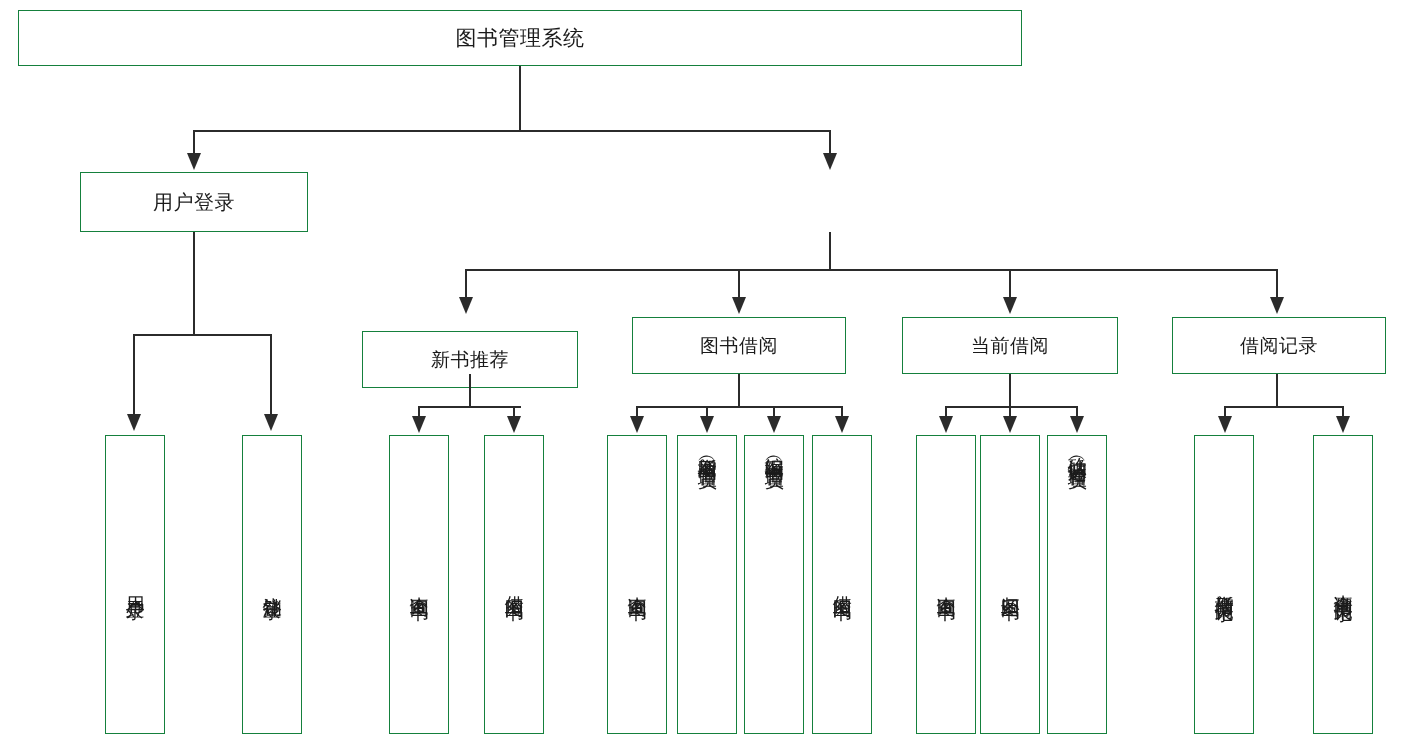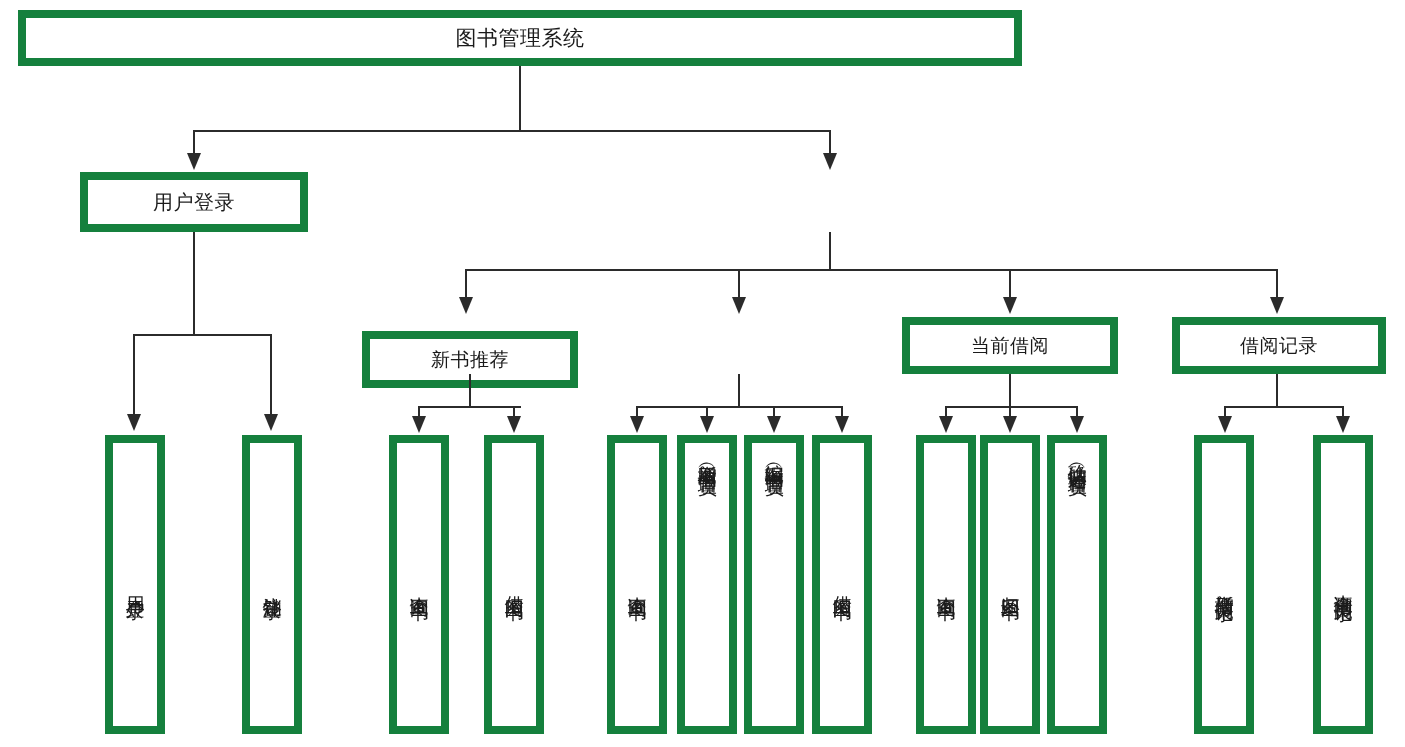--- a/index.html
+++ b/index.html
@@ -13,21 +13,21 @@
     width:1405px;
     height:747px;
     background:#ffffff;
     overflow:hidden;
   }
   
   .node{
     position:absolute;
     box-sizing:border-box;
     background:#ffffff;
-    border:8px solid #15803d;
+    border:1px solid #15803d;
     display:flex;
     align-items:center;
     justify-content:center;
     color:#1b1b1b;
     letter-spacing:.5px;
   }
   .node.root{
     font-size:21px;
   }
   .node.lvl2{
@@ -117,20 +117,23 @@
   <div class="ln v" style="left:738px;top:269px;width:2px;height:30px;"></div>
   <div class="arrow" style="left:732px;top:297px;"></div>
   <div class="ln v" style="left:1009px;top:269px;width:2px;height:30px;"></div>
   <div class="arrow" style="left:1003px;top:297px;"></div>
   <div class="ln v" style="left:1276px;top:269px;width:2px;height:30px;"></div>
   <div class="arrow" style="left:1270px;top:297px;"></div>
 
   <div class="node lvl3" style="left:362px;top:331px;width:216px;height:57px;">
     <span>新书推荐</span>
   </div>
+  <div class="node lvl3" style="left:632px;top:317px;width:214px;height:57px;">
+    <span>图书借阅</span>
+  </div>
   <div class="node lvl3" style="left:1172px;top:317px;width:214px;height:57px;">
     <span>借阅记录</span>
   </div>
   <div class="node lvl3" style="left:902px;top:317px;width:216px;height:57px;">
     <span>当前借阅</span>
   </div>
 
   <div class="ln v" style="left:469px;top:374px;width:2px;height:33px;"></div>
   <div class="ln h" style="left:418px;top:406px;width:103px;height:2px;"></div>
   <div class="ln v" style="left:418px;top:406px;width:2px;height:12px;"></div>

